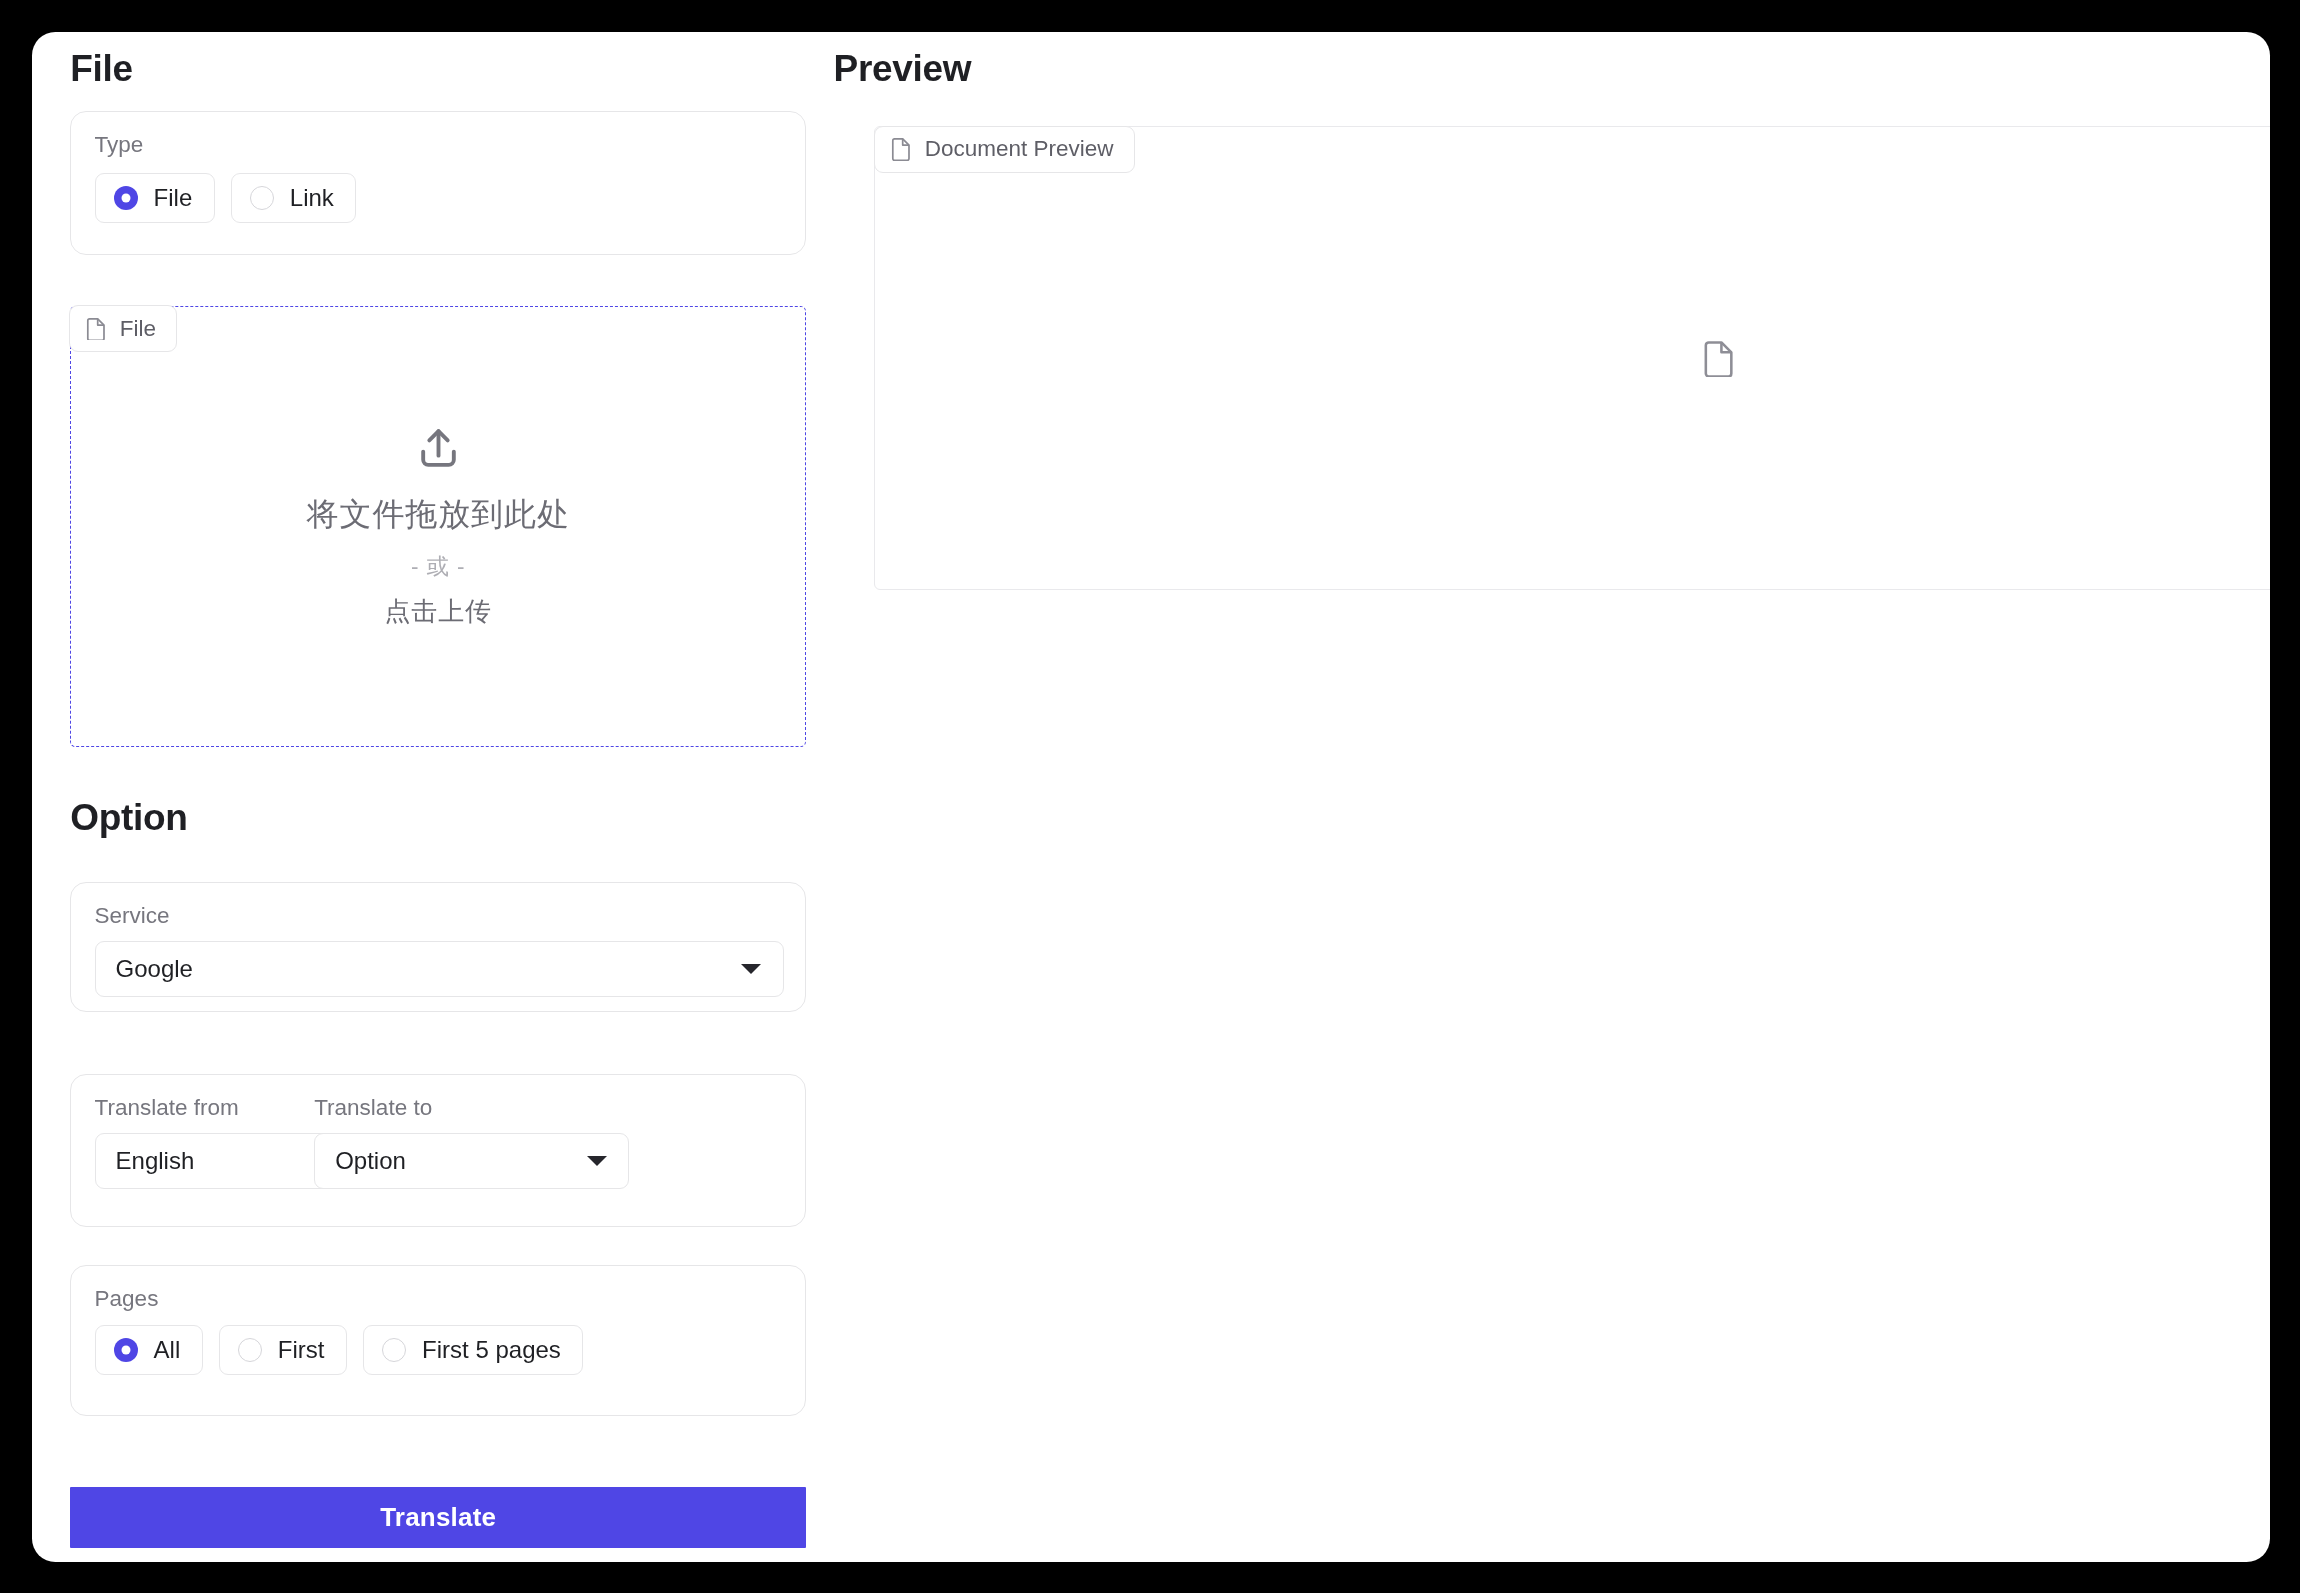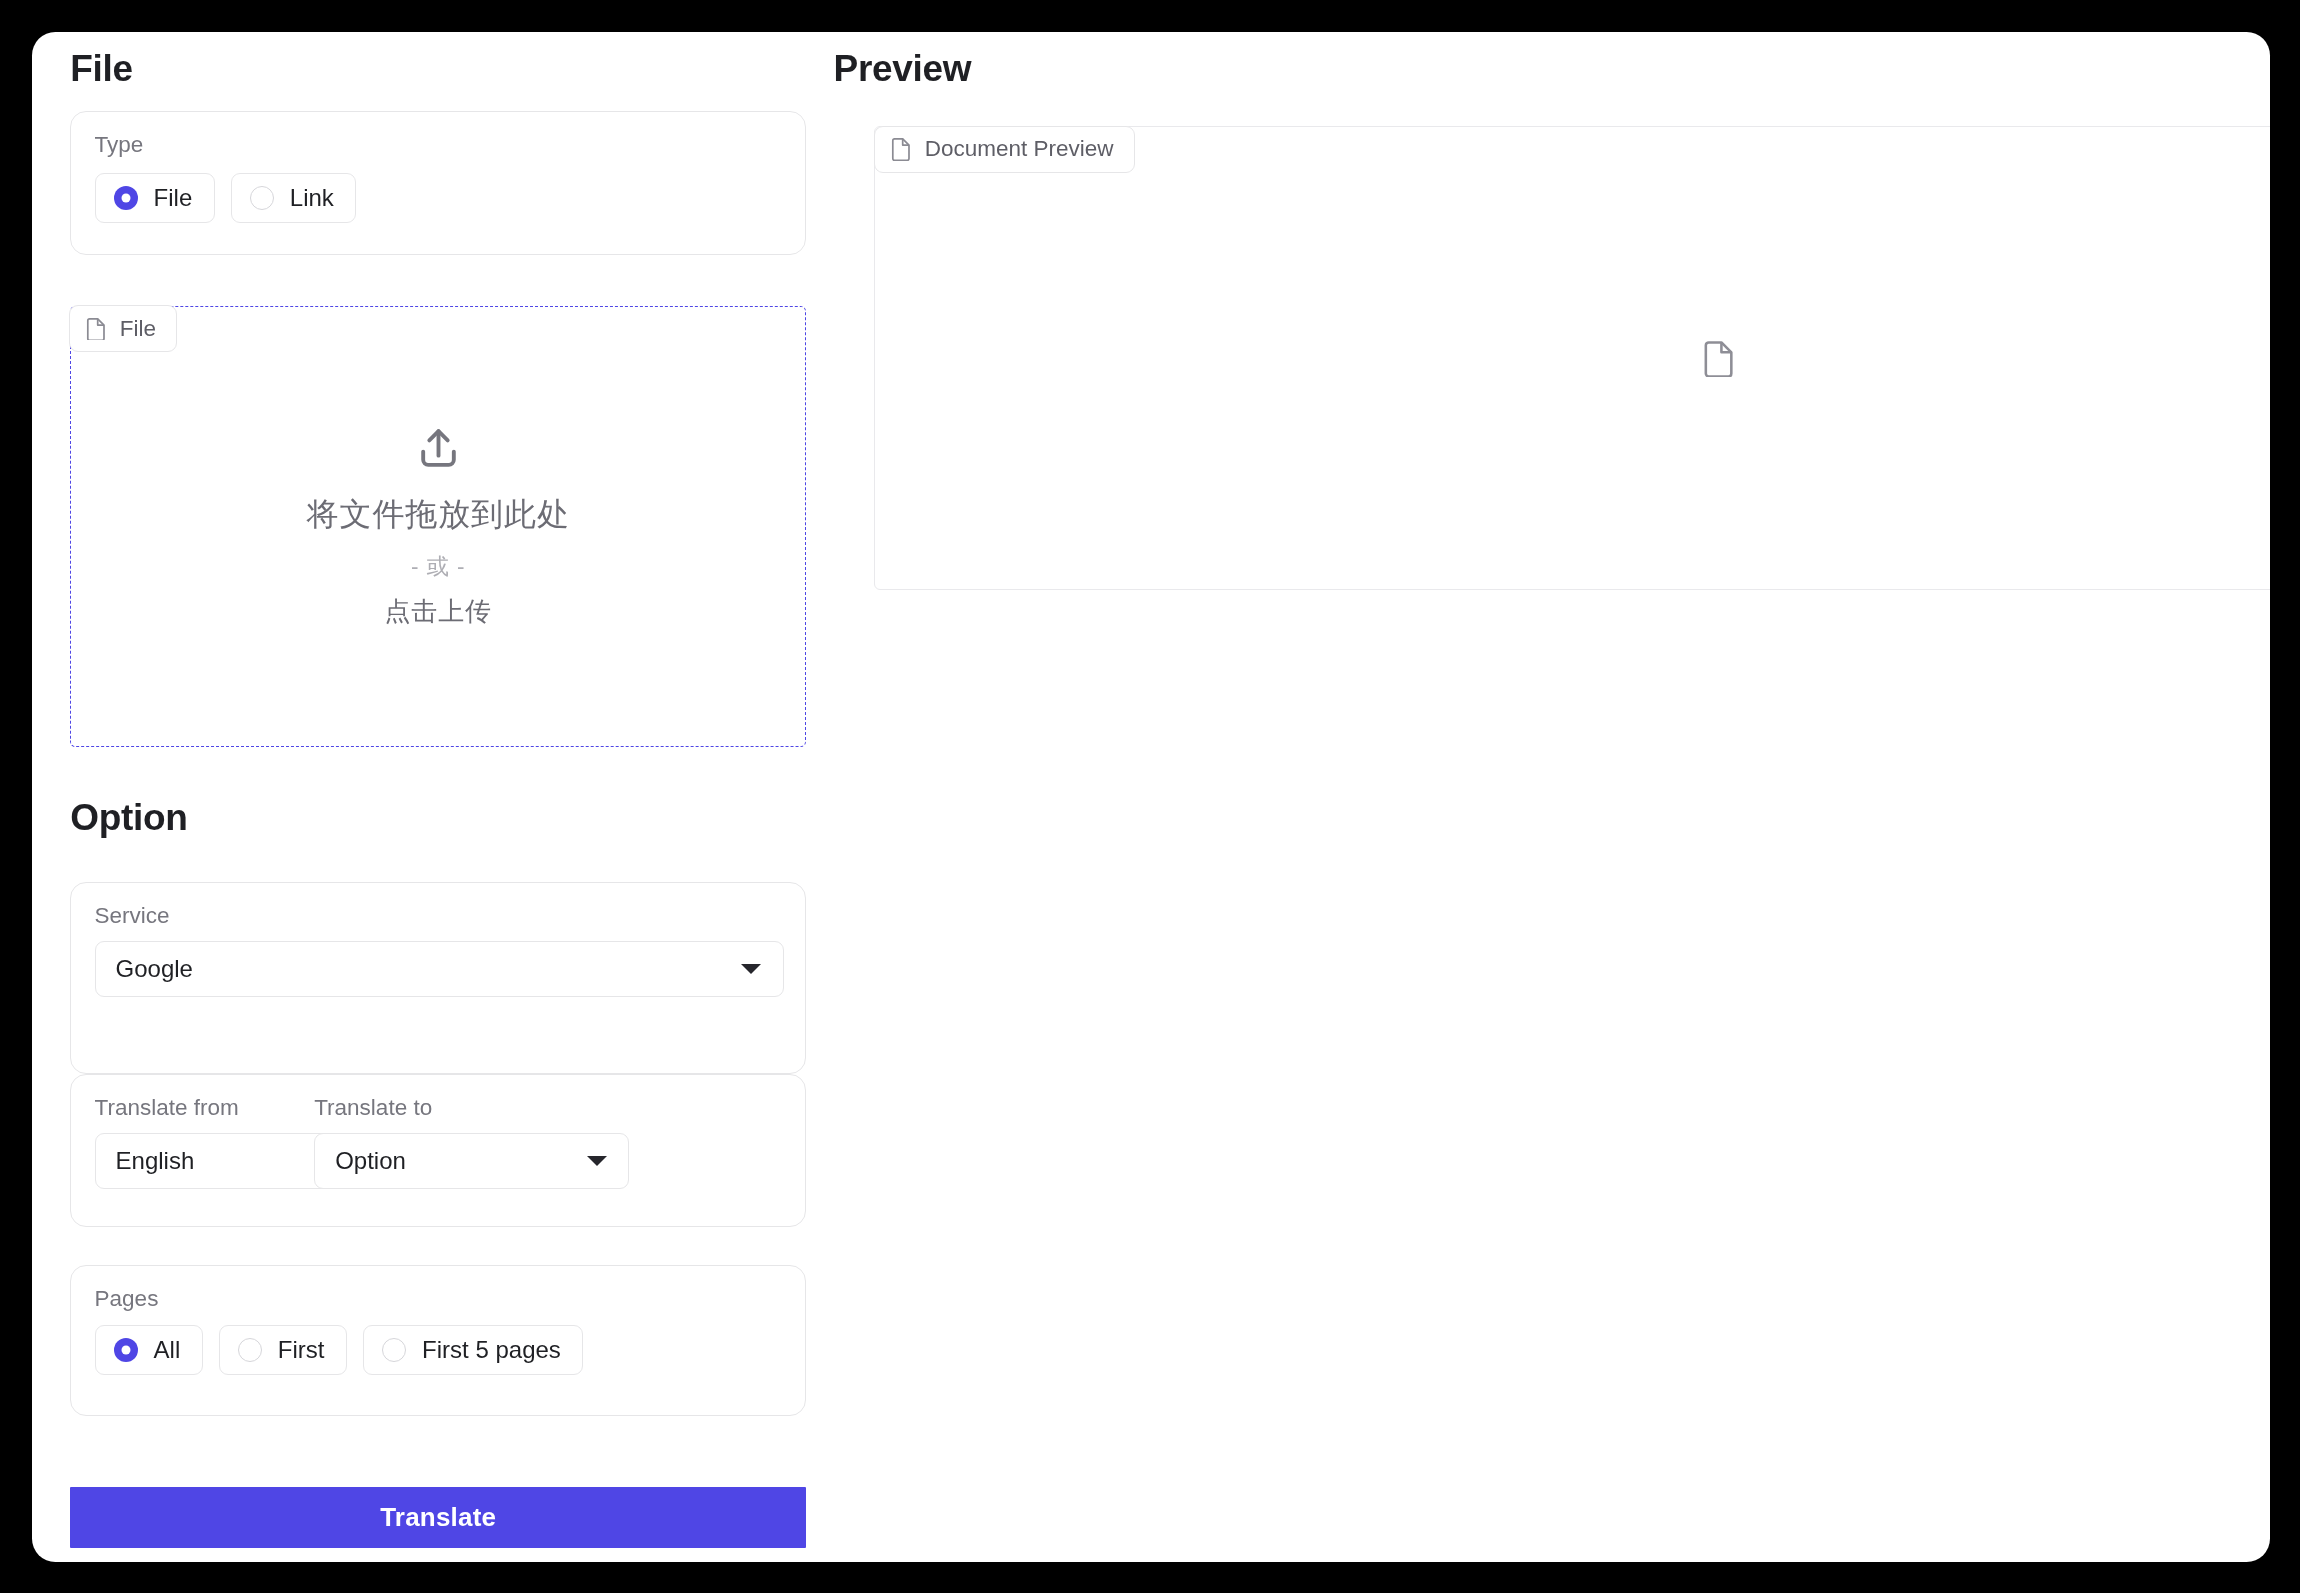--- a/index.html
+++ b/index.html
@@ -286,21 +286,21 @@
           </svg>
         </span>
         <span class="dz-line1">将文件拖放到此处</span>
         <span class="dz-line2">- 或 -</span>
         <span class="dz-line3">点击上传</span>
       </div>
     </div>
 
     <div class="section-title" id="option-title">Option</div>
 
-    <div class="group" style="left:7.2px; top:850px; width:736px; height:192px;">
+    <div class="group" style="left:7.2px; top:850px; width:736px; height:130px;">
       <div class="group-label" style="left:23.4px; top:20px;">Service</div>
 
       <div class="select-box" style="left:23.4px; top:58px; width:689px;">
         <span class="select-value">Google</span>
         <span class="caret"></span>
       </div>
     </div>
 
     <div class="group" style="left:7.2px; top:1042px; width:736px; height:153px;">
 

